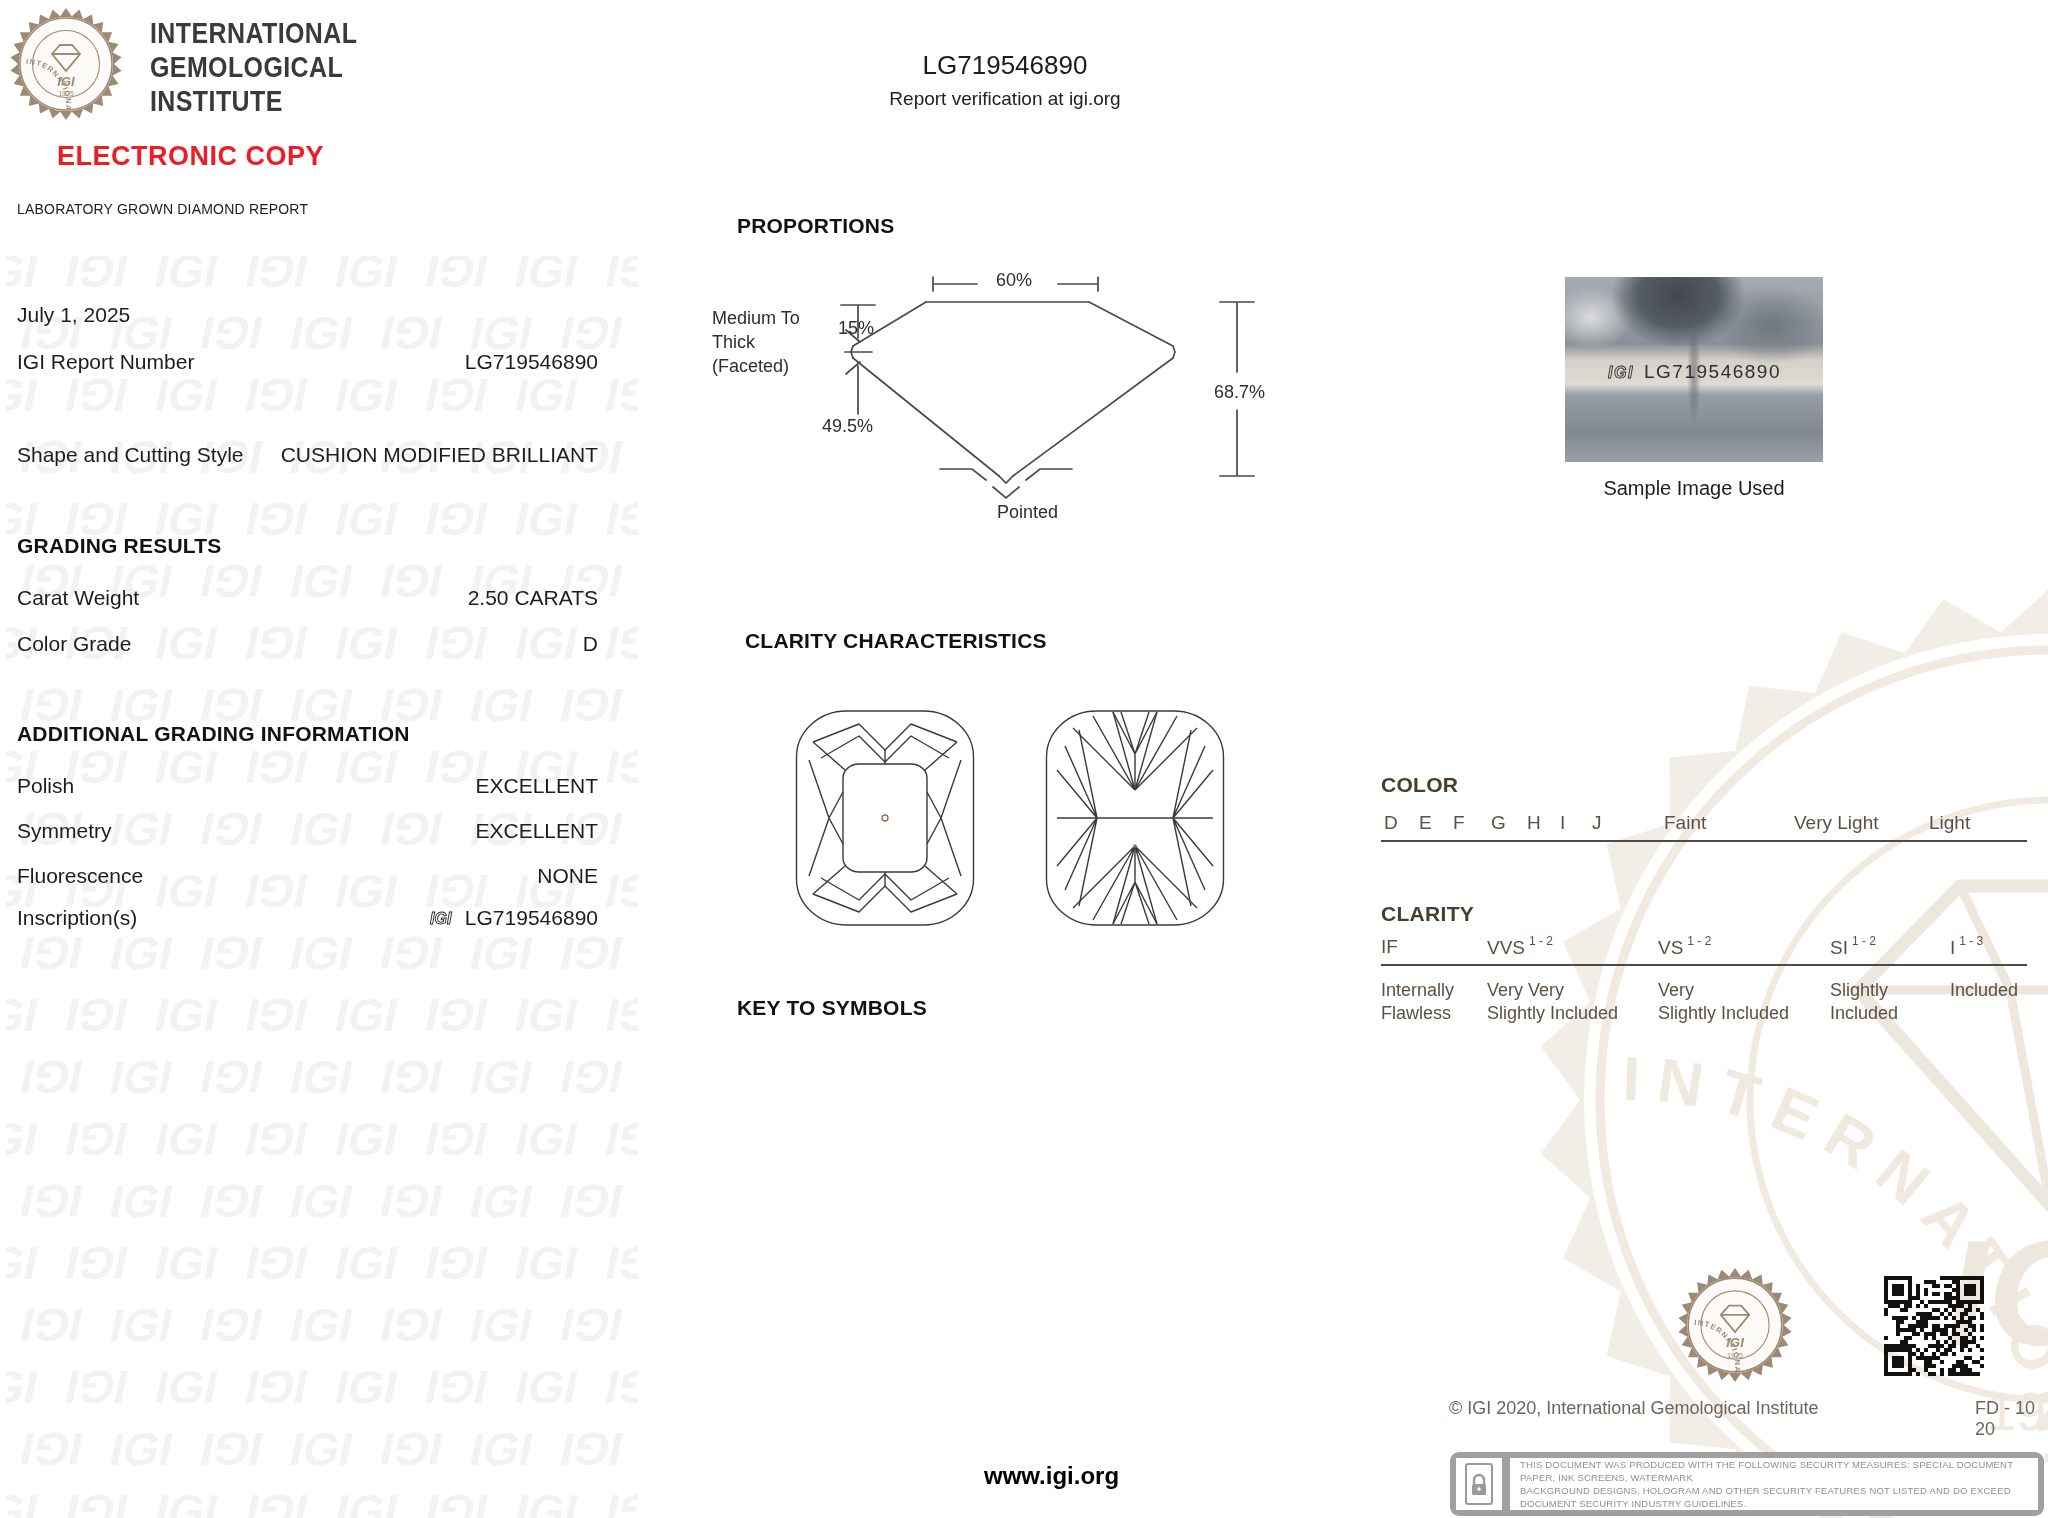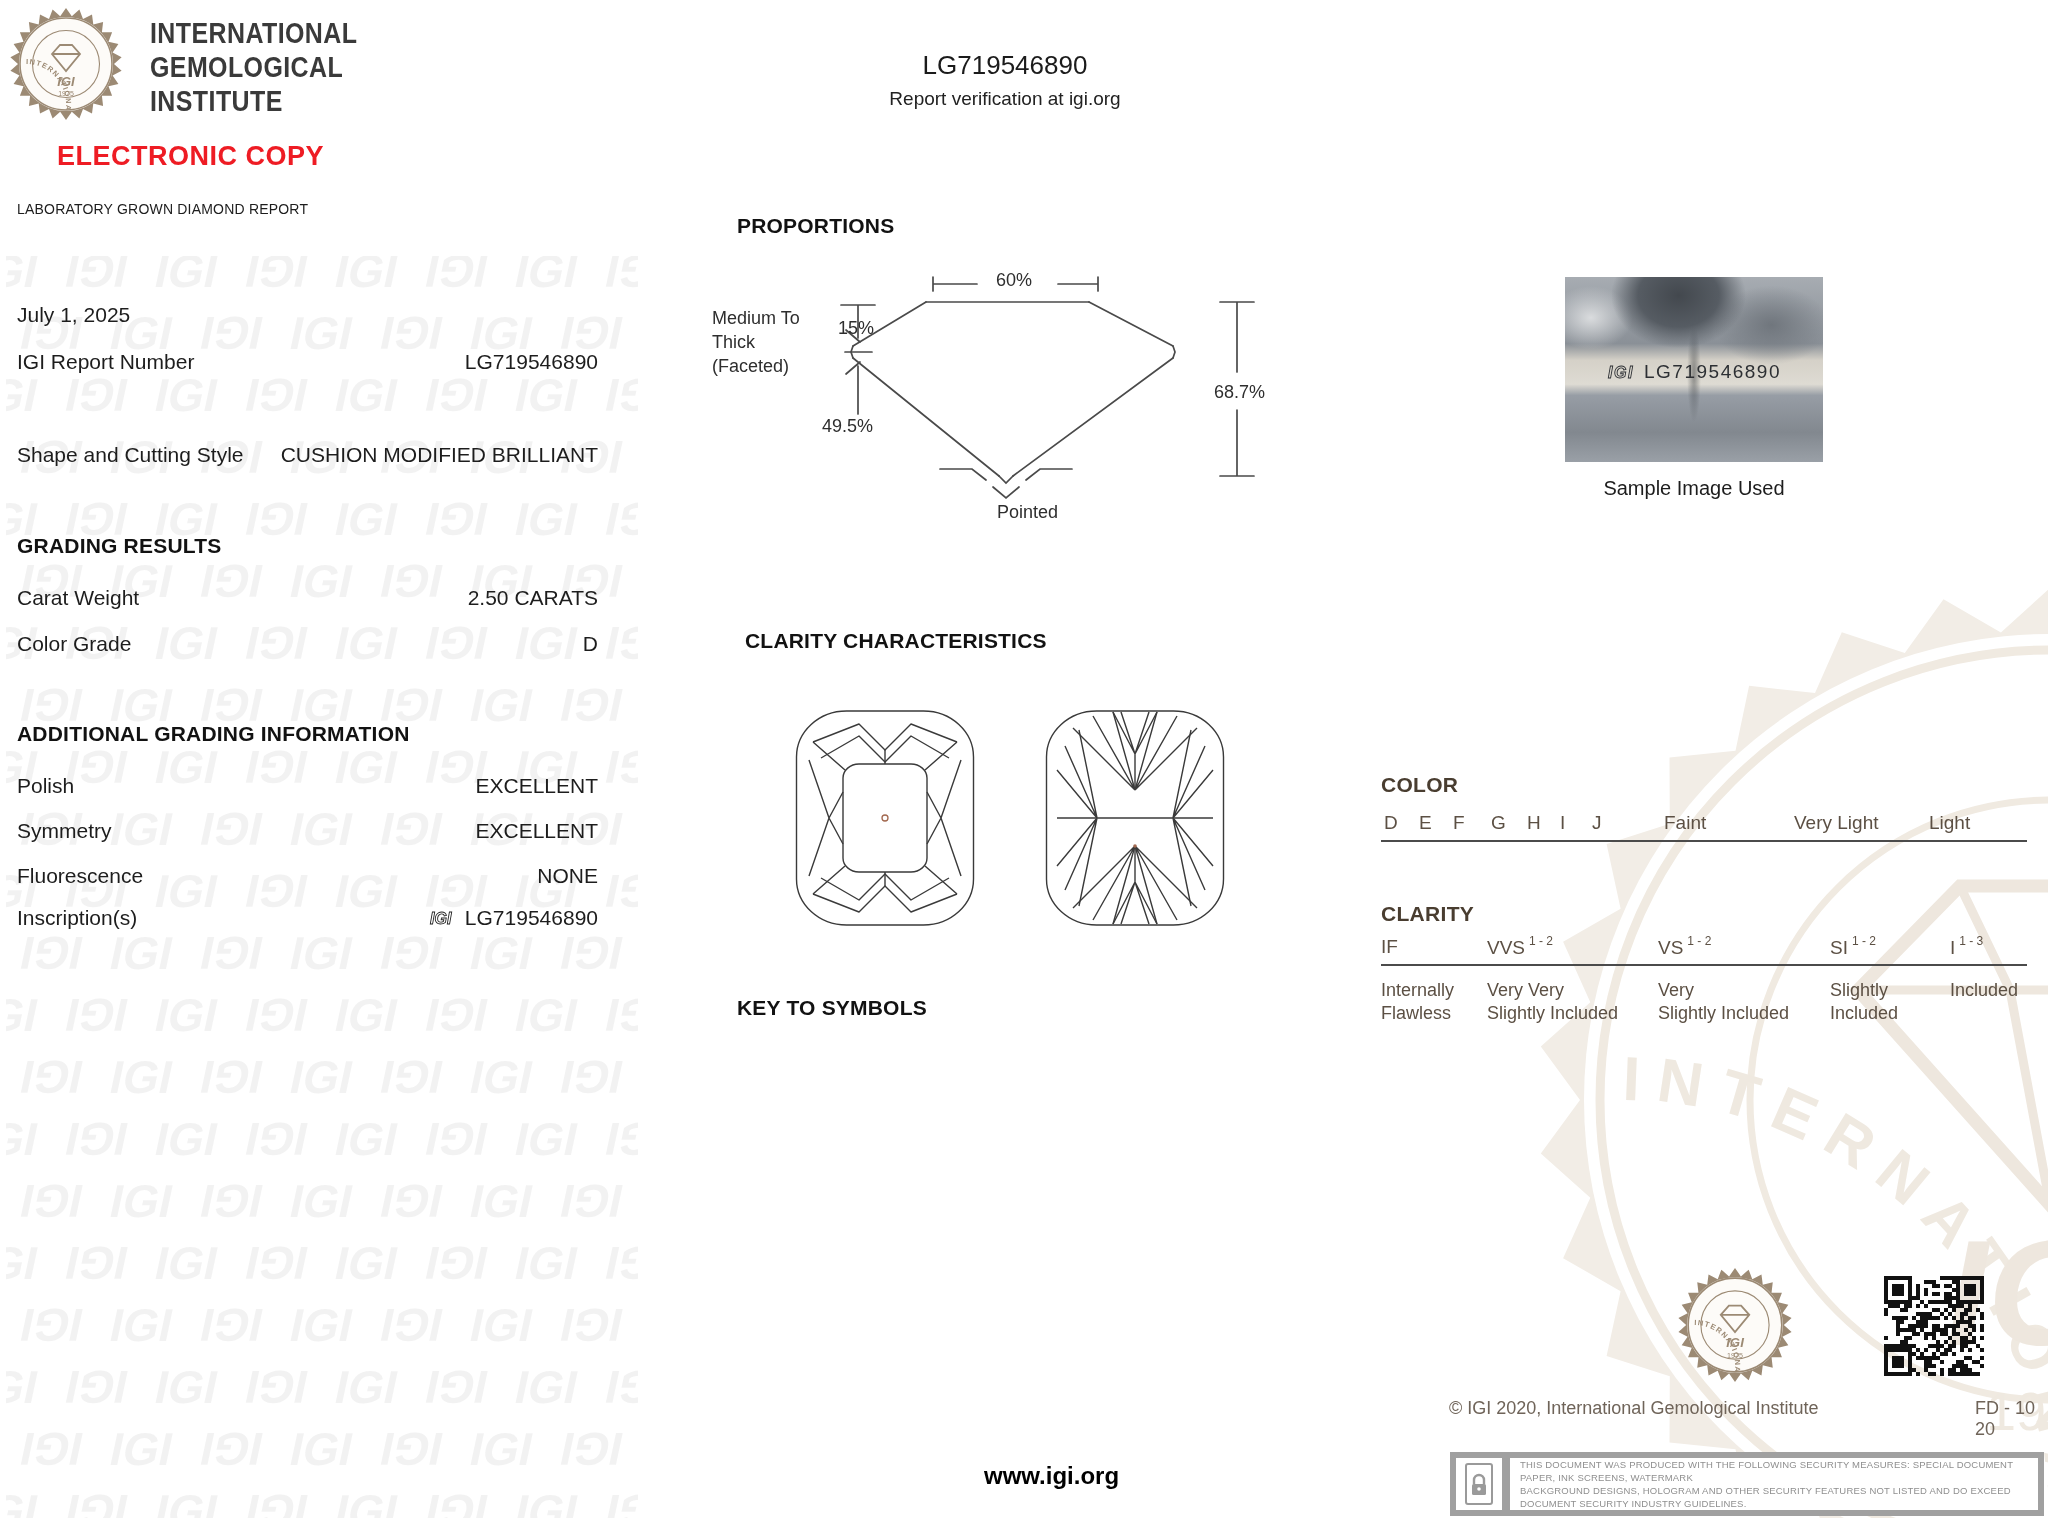--- a/index.html
+++ b/index.html
@@ -50,21 +50,21 @@
   .ccode{position:absolute;top:936px;font-size:19px;color:#5c5044;z-index:2;}
   .ccode sup{font-size:12px;position:relative;top:-2px;margin-left:4px;color:#5c5044;}
   .cdesc{position:absolute;top:979px;font-size:18px;line-height:23px;color:#5c5044;white-space:pre-line;z-index:2;}
   
   #seal-bottom{position:absolute;left:1678px;top:1268px;width:114px;height:114px;z-index:2;}
   #qr{position:absolute;left:1884px;top:1276px;width:100px;height:100px;z-index:2;}
   #copyright{position:absolute;left:1449px;top:1398px;font-size:18px;color:#6f6459;z-index:2;}
   #formcode{position:absolute;left:1975px;top:1398px;font-size:18px;color:#6f6459;z-index:2;}
   #website{position:absolute;left:984px;top:1462px;font-size:24px;font-weight:bold;color:#000;z-index:2;}
   #secbox{position:absolute;left:1450px;top:1452px;width:594px;height:64px;background:#a0a0a0;
-          box-sizing:border-box;padding:6px;display:flex;gap:8px;z-index:2;}
+          box-sizing:border-box;padding:6px;display:flex;gap:8px;z-index:2;border-radius:9px;}
   #sec-icon{width:46px;background:#fff;display:flex;align-items:center;justify-content:center;}
   #sec-text{flex:1;background:#fff;display:flex;align-items:center;padding:2px 10px;
             font-size:9.5px;line-height:13px;color:#8f8f8f;white-space:pre-line;letter-spacing:0.2px;}
 </style>
 </head>
 <body>
 
 <div id="page">
 
   <svg id="bg-watermark" width="2048" height="1518" viewBox="0 0 2048 1518">

